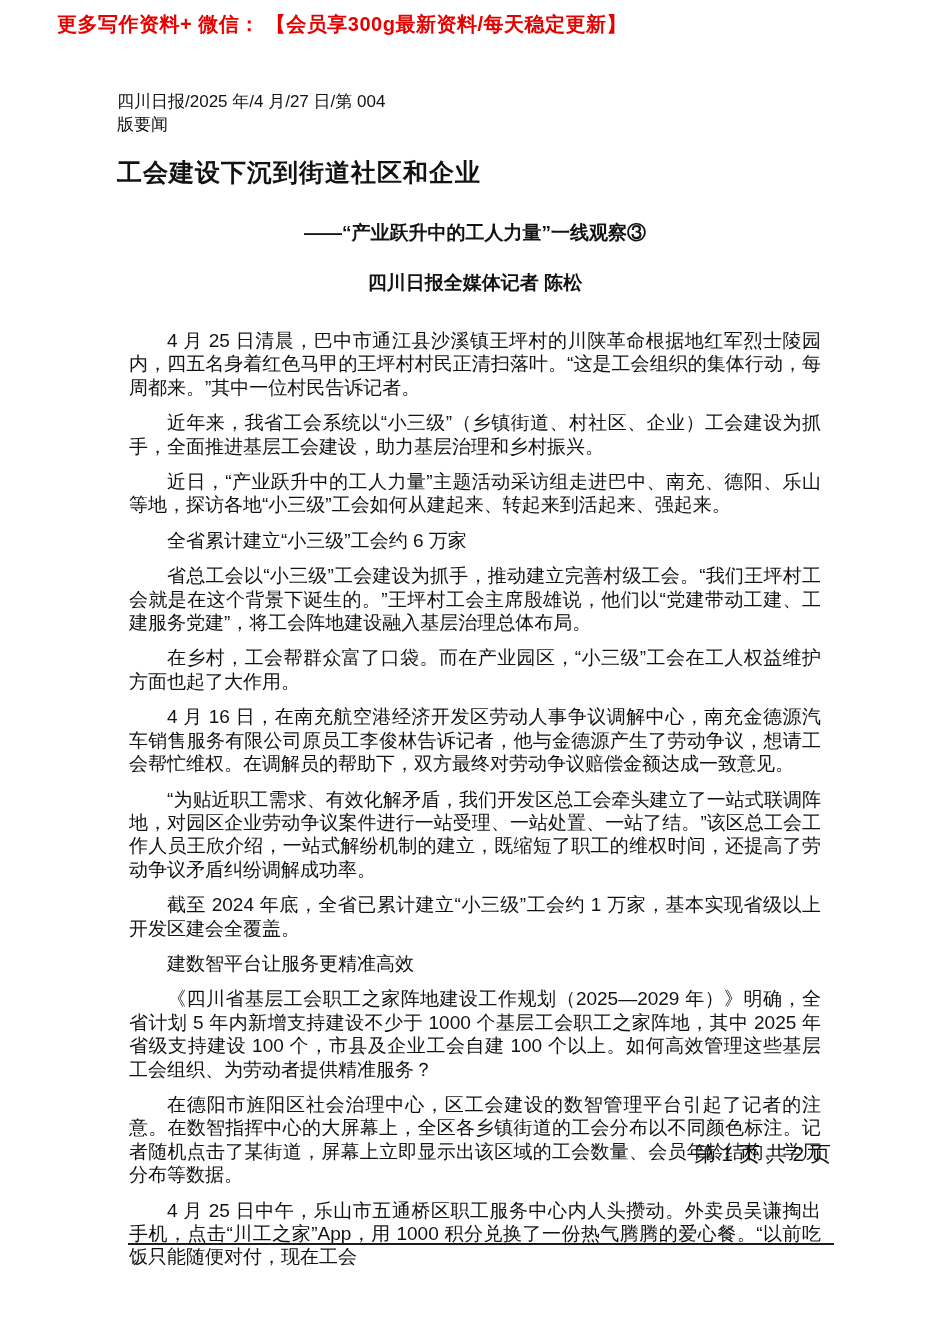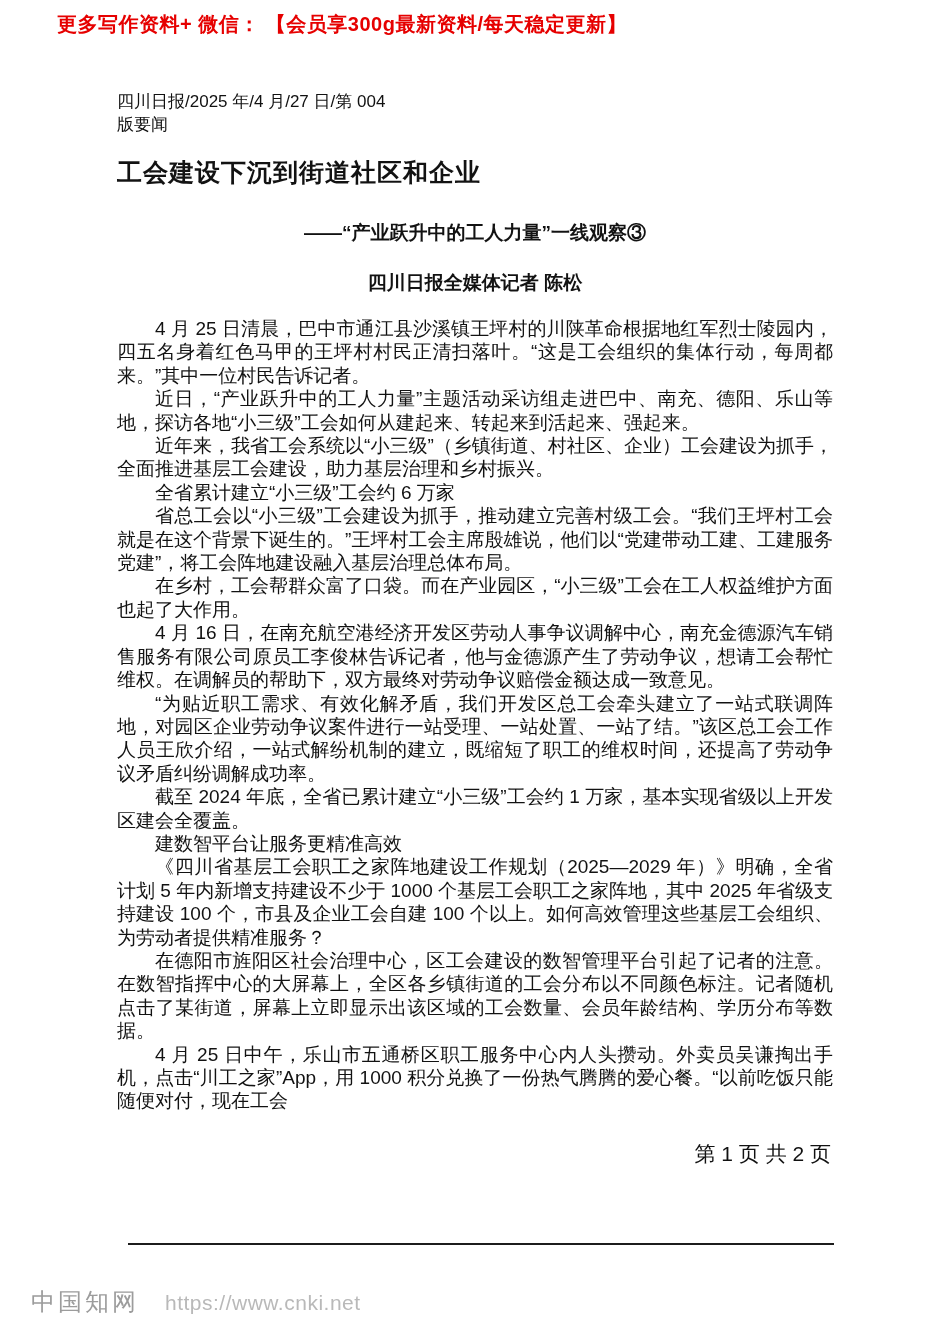--- a/index.html
+++ b/index.html
@@ -26,21 +26,21 @@
   }
   .byline {
     position:absolute; left:117px; top:270px; width:716px;
     text-align:center; font-size:19px; font-weight:700;
   }
   .body-text {
     position:absolute; left:117px; top:317px; width:716px;
     font-size:19px; line-height:23.4px; text-align:justify;
     text-justify:inter-ideograph; word-break:break-all;
   }
-  .body-text p { margin:0; text-indent:2em; }
+  .body-text p { margin:12px; text-indent:2em; }
   .body-text p.gap-before { margin-top:24px; }
   .body-text p.subhead { font-weight:400; }
   .page-footer {
     position:absolute; left:117px; top:1140px; width:714px;
     text-align:right; font-size:21px; color:#111;
   }
   .divider {
     position:absolute; left:128px; top:1243px; width:706px; height:2px;
     background:var(--divider-color,#1c1c1c);
   }
@@ -71,36 +71,32 @@
   </div>
 
   <div class="title">工会建设下沉到街道社区和企业</div>
 
   <div class="subtitle">——“产业跃升中的工人力量”一线观察③</div>
 
   <div class="byline">四川日报全媒体记者 陈松</div>
 
   <div class="body-text" id="paragraphs">
       <p class="body">4 月 25 日清晨，巴中市通江县沙溪镇王坪村的川陕革命根据地红军烈士陵园内，四五名身着红色马甲的王坪村村民正清扫落叶。“这是工会组织的集体行动，每周都来。”其中一位村民告诉记者。</p>
+      <p class="body">近年来，我省工会系统以“小三级”（乡镇街道、村社区、企业）工会建设为抓手，全面推进基层工会建设，助力基层治理和乡村振兴。</p>
       <p class="body">近日，“产业跃升中的工人力量”主题活动采访组走进巴中、南充、德阳、乐山等地，探访各地“小三级”工会如何从建起来、转起来到活起来、强起来。</p>
-      <p class="body">近年来，我省工会系统以“小三级”（乡镇街道、村社区、企业）工会建设为抓手，全面推进基层工会建设，助力基层治理和乡村振兴。</p>
       <p class="subhead">全省累计建立“小三级”工会约 6 万家</p>
       <p class="body">省总工会以“小三级”工会建设为抓手，推动建立完善村级工会。“我们王坪村工会就是在这个背景下诞生的。”王坪村工会主席殷雄说，他们以“党建带动工建、工建服务党建”，将工会阵地建设融入基层治理总体布局。</p>
       <p class="body">在乡村，工会帮群众富了口袋。而在产业园区，“小三级”工会在工人权益维护方面也起了大作用。</p>
       <p class="body">4 月 16 日，在南充航空港经济开发区劳动人事争议调解中心，南充金德源汽车销售服务有限公司原员工李俊林告诉记者，他与金德源产生了劳动争议，想请工会帮忙维权。在调解员的帮助下，双方最终对劳动争议赔偿金额达成一致意见。</p>
       <p class="body">“为贴近职工需求、有效化解矛盾，我们开发区总工会牵头建立了一站式联调阵地，对园区企业劳动争议案件进行一站受理、一站处置、一站了结。”该区总工会工作人员王欣介绍，一站式解纷机制的建立，既缩短了职工的维权时间，还提高了劳动争议矛盾纠纷调解成功率。</p>
       <p class="body">截至 2024 年底，全省已累计建立“小三级”工会约 1 万家，基本实现省级以上开发区建会全覆盖。</p>
       <p class="subhead">建数智平台让服务更精准高效</p>
       <p class="body">《四川省基层工会职工之家阵地建设工作规划（2025—2029 年）》明确，全省计划 5 年内新增支持建设不少于 1000 个基层工会职工之家阵地，其中 2025 年省级支持建设 100 个，市县及企业工会自建 100 个以上。如何高效管理这些基层工会组织、为劳动者提供精准服务？</p>
       <p class="body">在德阳市旌阳区社会治理中心，区工会建设的数智管理平台引起了记者的注意。在数智指挥中心的大屏幕上，全区各乡镇街道的工会分布以不同颜色标注。记者随机点击了某街道，屏幕上立即显示出该区域的工会数量、会员年龄结构、学历分布等数据。</p>
       <p class="body">4 月 25 日中午，乐山市五通桥区职工服务中心内人头攒动。外卖员吴谦掏出手机，点击“川工之家”App，用 1000 积分兑换了一份热气腾腾的爱心餐。“以前吃饭只能随便对付，现在工会</p>
     </div>
 
   <div class="page-footer">第 1 页 共 2 页</div>
 
   <div class="divider"></div>
 
-  <div class="watermark">
-    <span class="wm-brand">中国知网</span>
-    <span class="wm-url">https://www.cnki.net</span>
-  </div>
 
 </div>
 
 </body></html>

